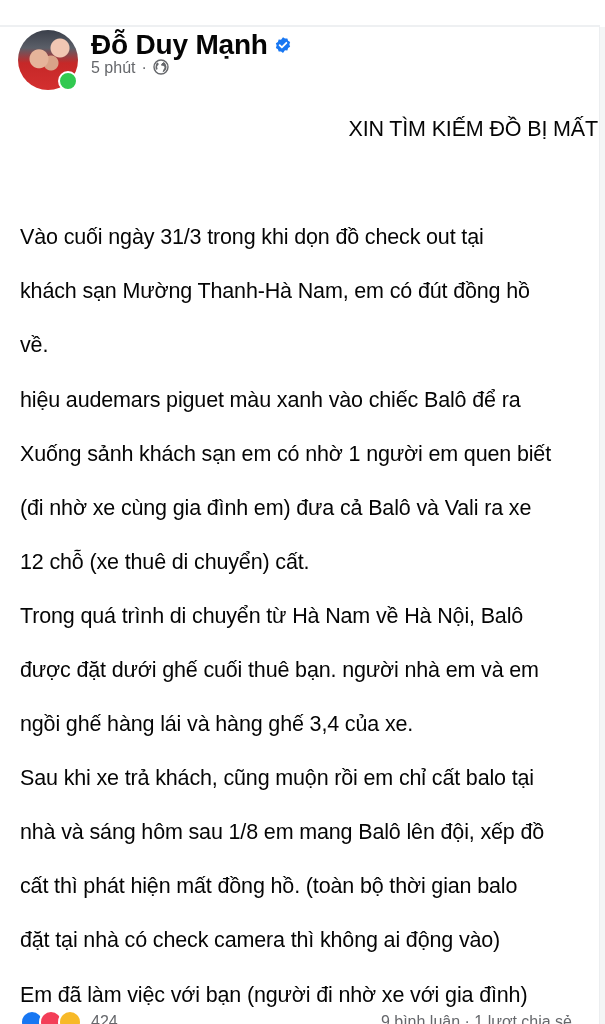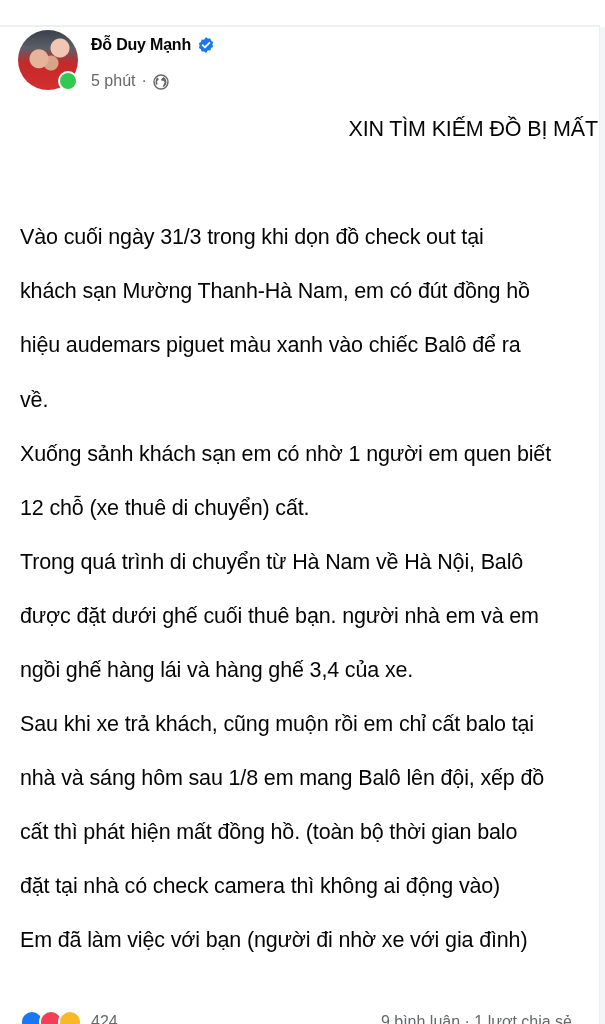--- a/index.html
+++ b/index.html
@@ -79,35 +79,35 @@
   .meta {
     margin-left: 13px;
     margin-top: 4px;
   }
   .name-row {
     display: flex;
     align-items: center;
     height: 28px;
   }
   .name {
-    font-size: 16px;
+    font-size: 28px;
     font-weight: bold;
     color: #050505;
     letter-spacing: -0.2px;
   }
   .verified {
     display: inline-block;
     width: 18px; height: 18px;
     margin-left: 6px;
   }
   .sub-row {
     display: flex;
-    align-items: flex-end;
+    align-items: flex-start;
     height: 24px;
-    margin-top: 7px;
+    margin-top: 0px;
     font-size: 16px;
     color: #65676b;
   }
   .sub-row .dot {
     margin: 0 6px;
   }
   .globe {
     width: 16px; height: 16px;
     display: inline-block;
   }
@@ -198,23 +198,24 @@
         </span>
       </div>
     </div>
   </div>
 
   <div class="body-text">
     <span class="title-line">XIN TÌM KIẾM ĐỒ BỊ MẤT</span>
     <span class="spacer"></span>
     <span class="para-line">Vào cuối ngày 31/3 trong khi dọn đồ check out tại</span>
     <span class="para-line">khách sạn Mường Thanh-Hà Nam, em có đút đồng hồ</span>
+    <span class="para-line">về.</span>
     <span class="para-line">hiệu audemars piguet màu xanh vào chiếc Balô để ra</span>
-    <span class="para-line">về.</span>
     <span class="para-line">Xuống sảnh khách sạn em có nhờ 1 người em quen biết</span>
+    <span class="para-line">(đi nhờ xe cùng gia đình em) đưa cả Balô và Vali ra xe</span>
     <span class="para-line">12 chỗ (xe thuê di chuyển) cất.</span>
     <span class="para-line">Trong quá trình di chuyển từ Hà Nam về Hà Nội, Balô</span>
     <span class="para-line">được đặt dưới ghế cuối thuê bạn. người nhà em và em</span>
     <span class="para-line">ngồi ghế hàng lái và hàng ghế 3,4 của xe.</span>
     <span class="para-line">Sau khi xe trả khách, cũng muộn rồi em chỉ cất balo tại</span>
     <span class="para-line">nhà và sáng hôm sau 1/8 em mang Balô lên đội, xếp đồ</span>
     <span class="para-line">cất thì phát hiện mất đồng hồ. (toàn bộ thời gian balo</span>
     <span class="para-line">đặt tại nhà có check camera thì không ai động vào)</span>
     <span class="para-line">Em đã làm việc với bạn (người đi nhờ xe với gia đình)</span>
     

